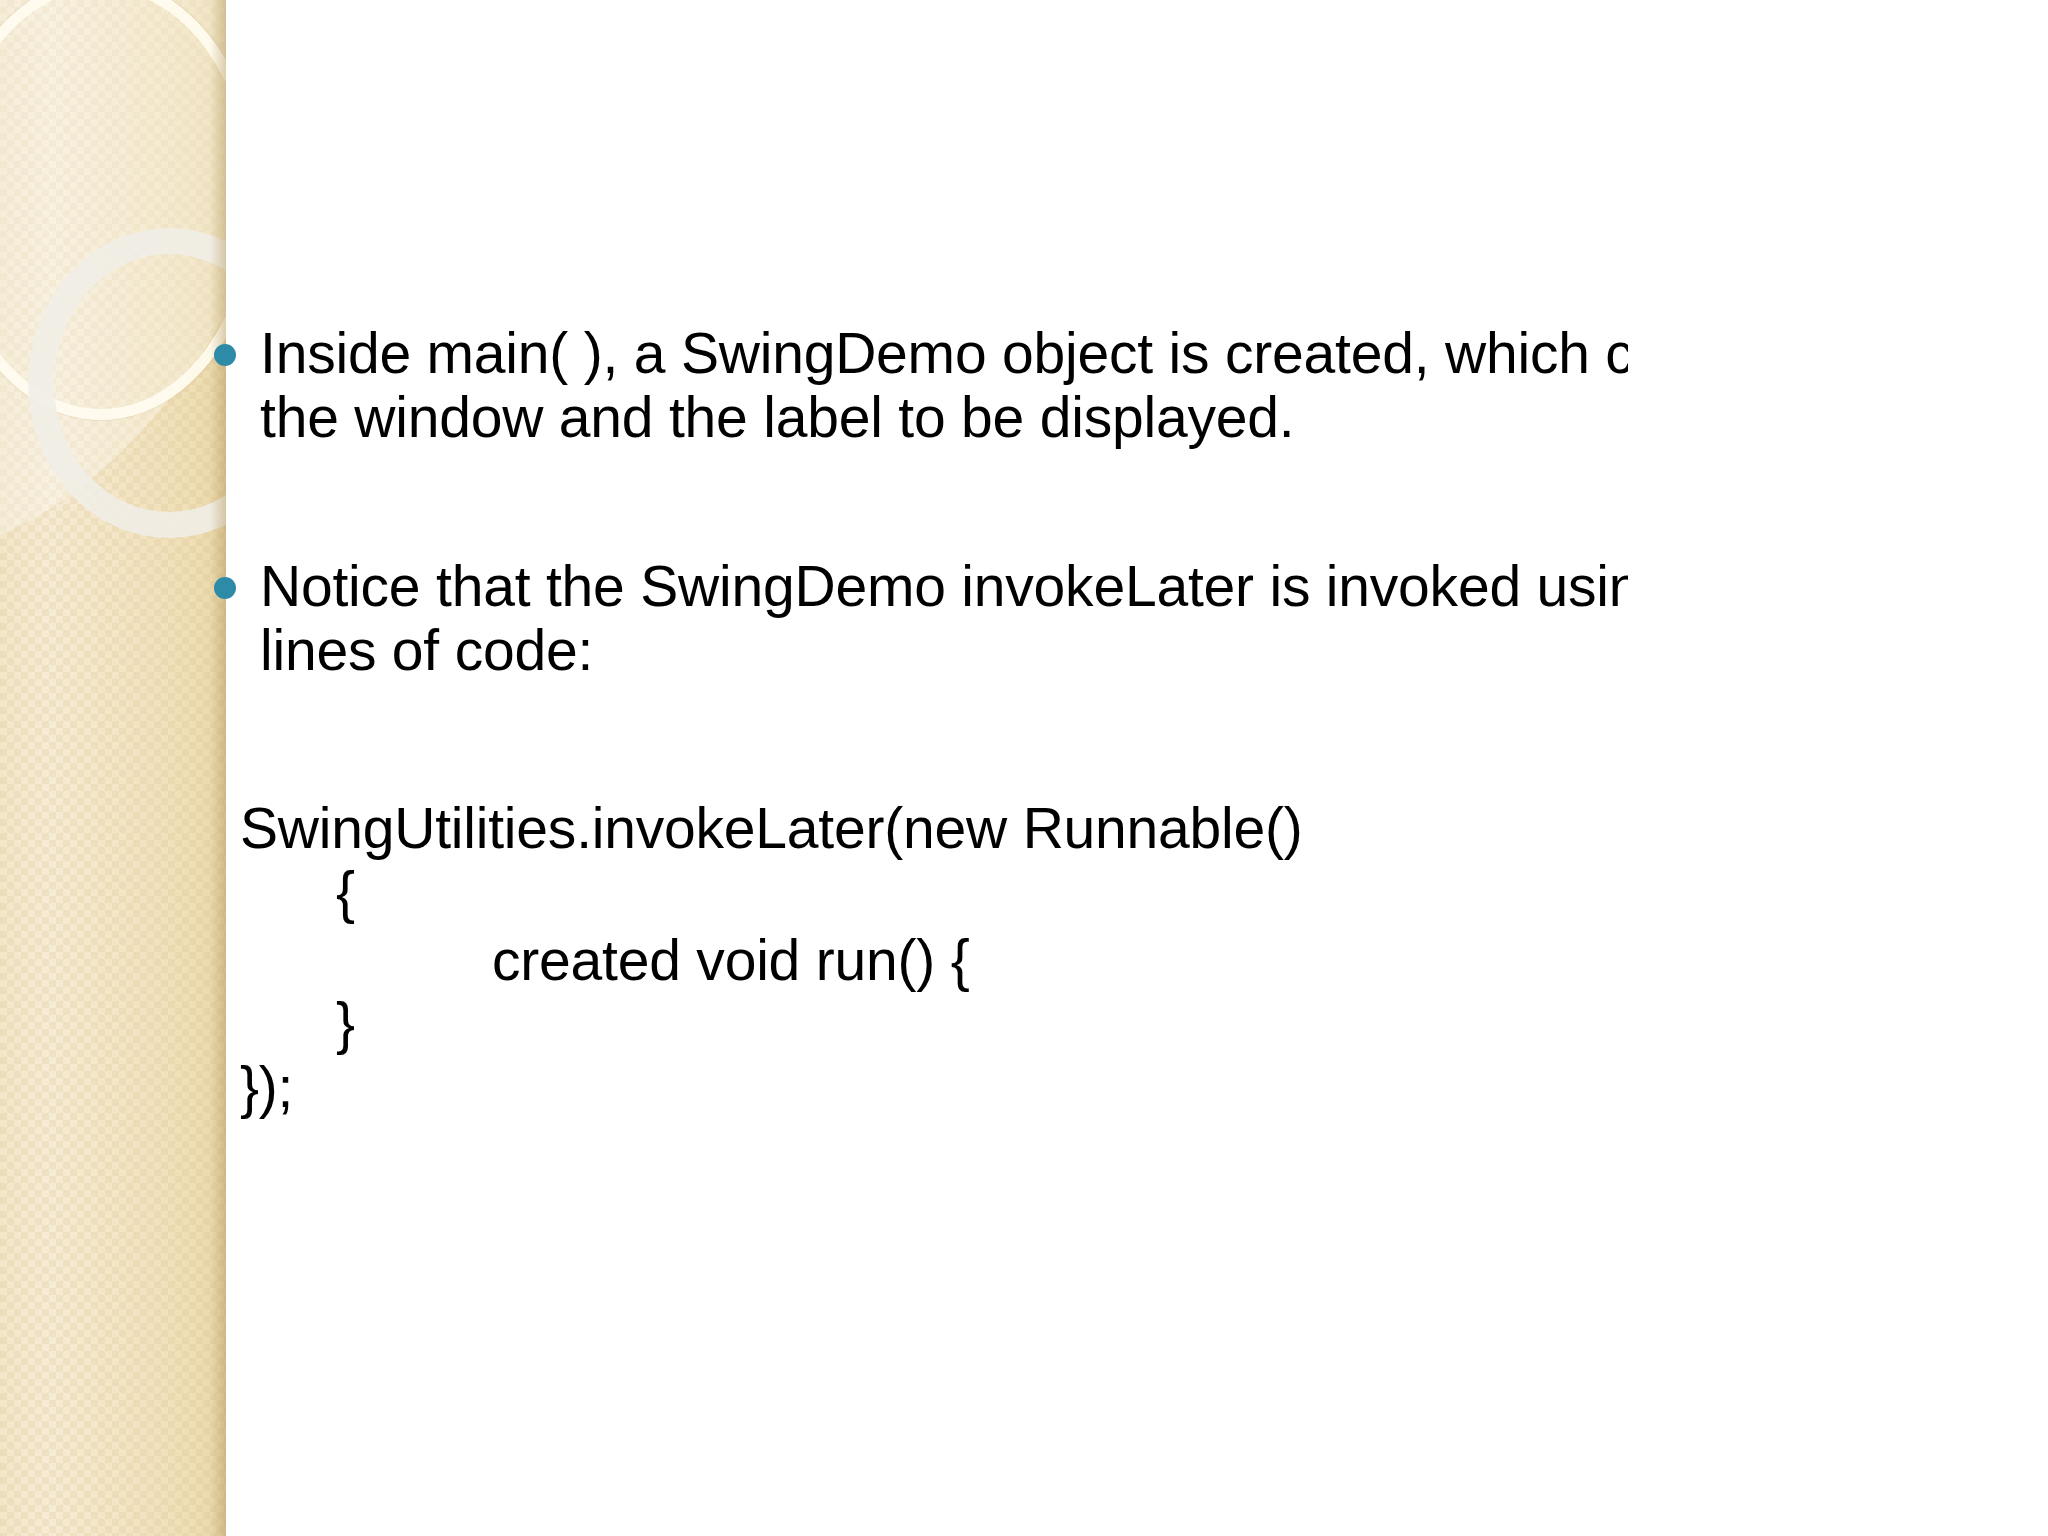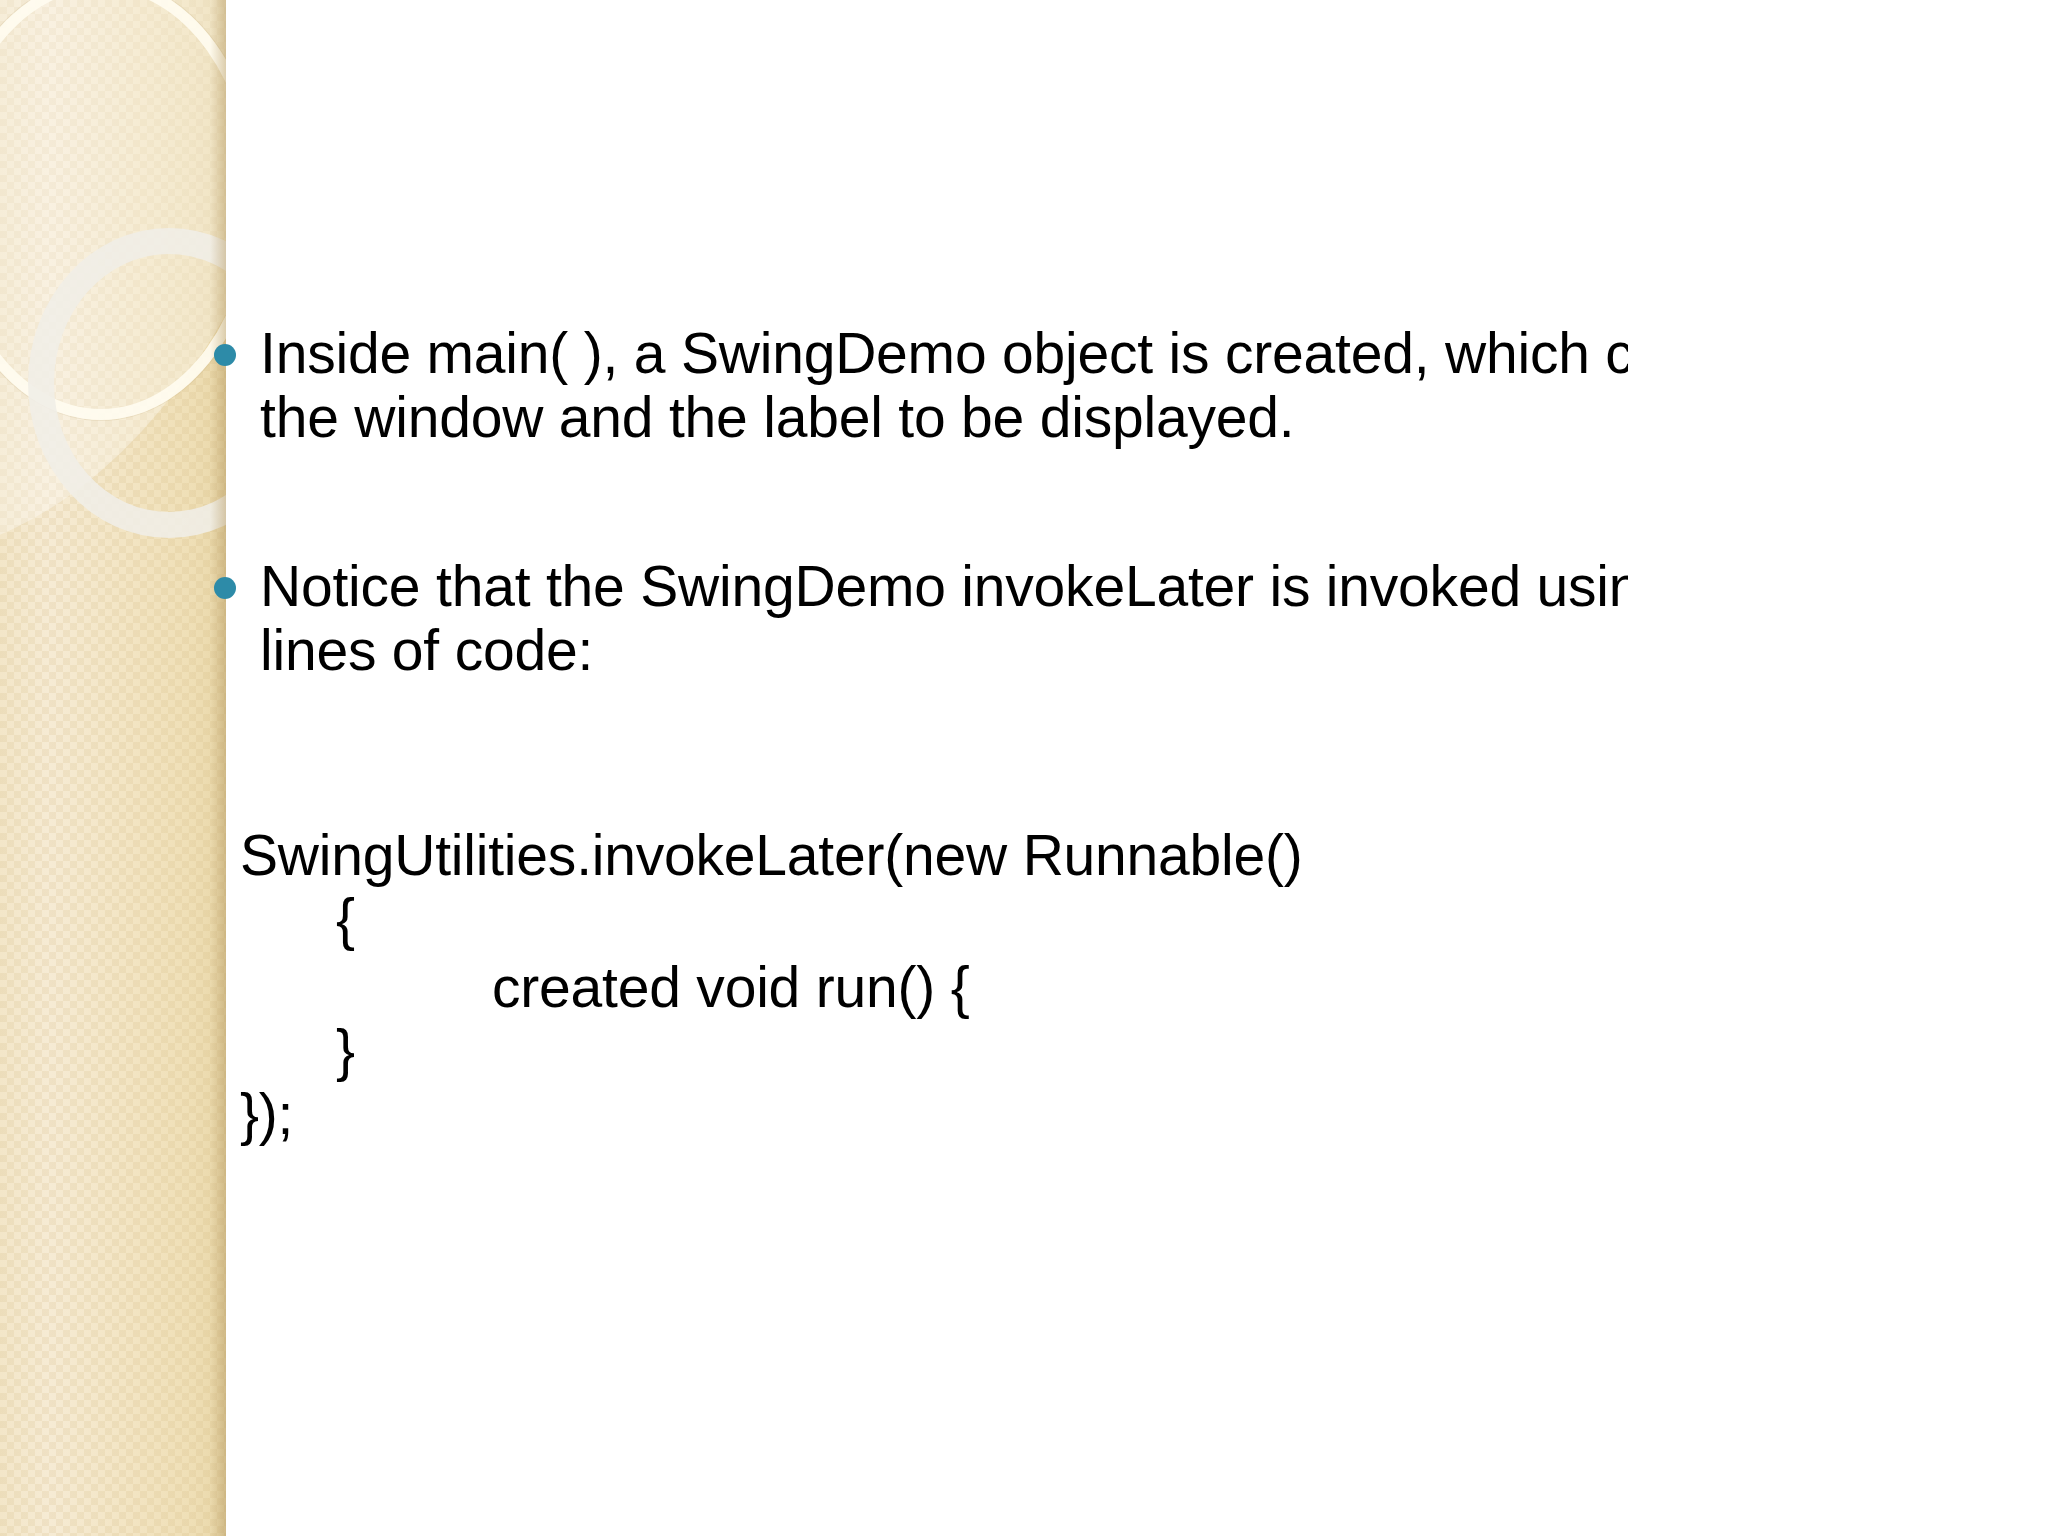--- a/index.html
+++ b/index.html
@@ -129,21 +129,21 @@
     white-space: pre-line;
   }
 
   #bullet-1 { left: -12px; top: 322px; width: 1640px; }
   #bullet-2 { left: -12px; top: 555px; width: 1640px; }
 
   
   #code-block {
     position: absolute;
     left: 14px;
-    top: 824px;
+    top: 797px;
     font-size: 57px;
     line-height: 1.12;
     color: #000000;
     letter-spacing: -0.2px;
   }
 
   .code-line {
     white-space: pre;
   }
 

